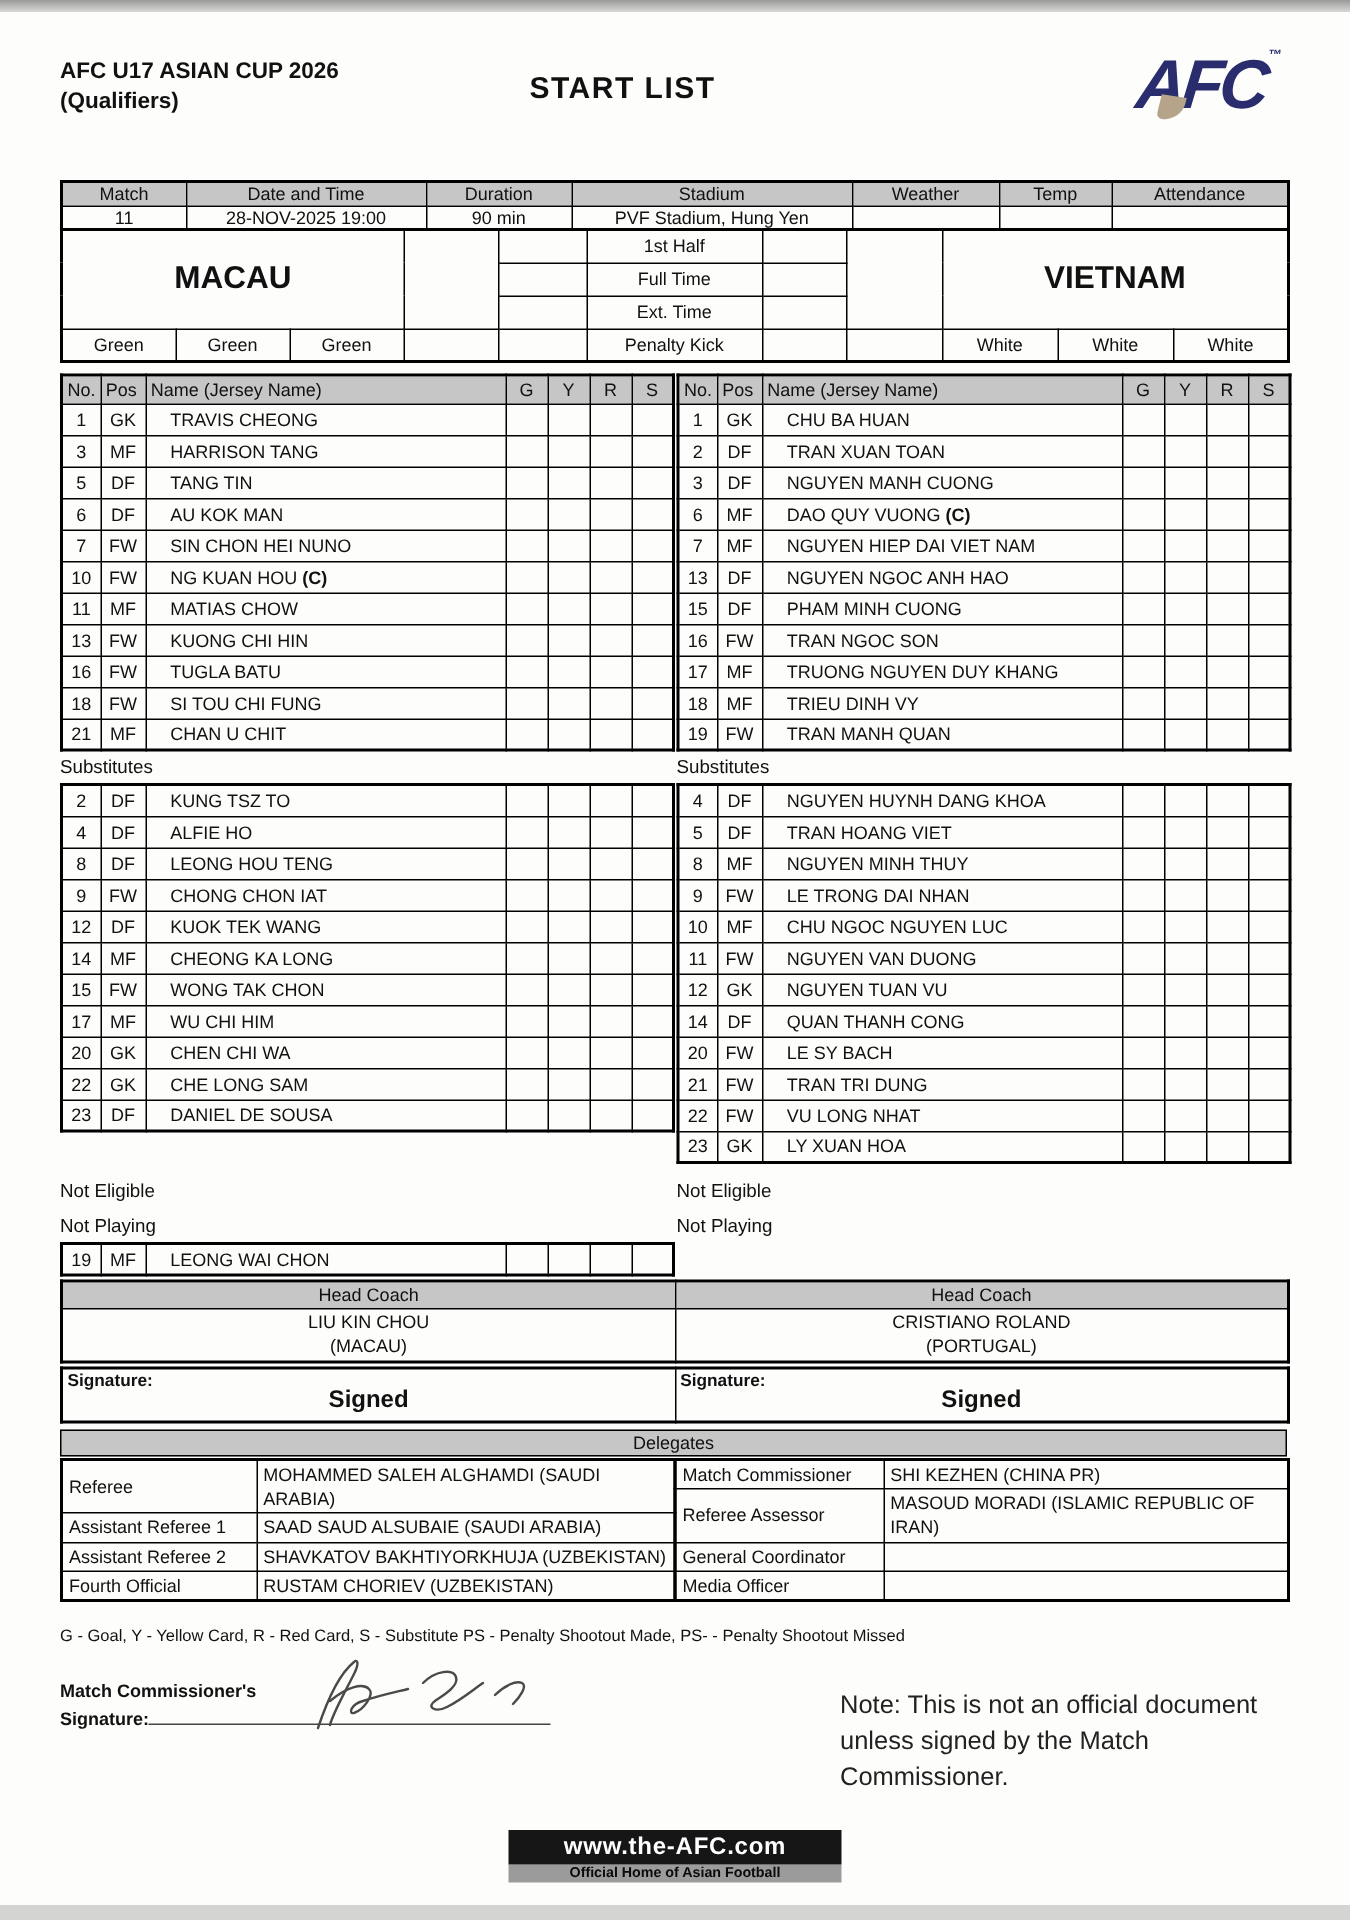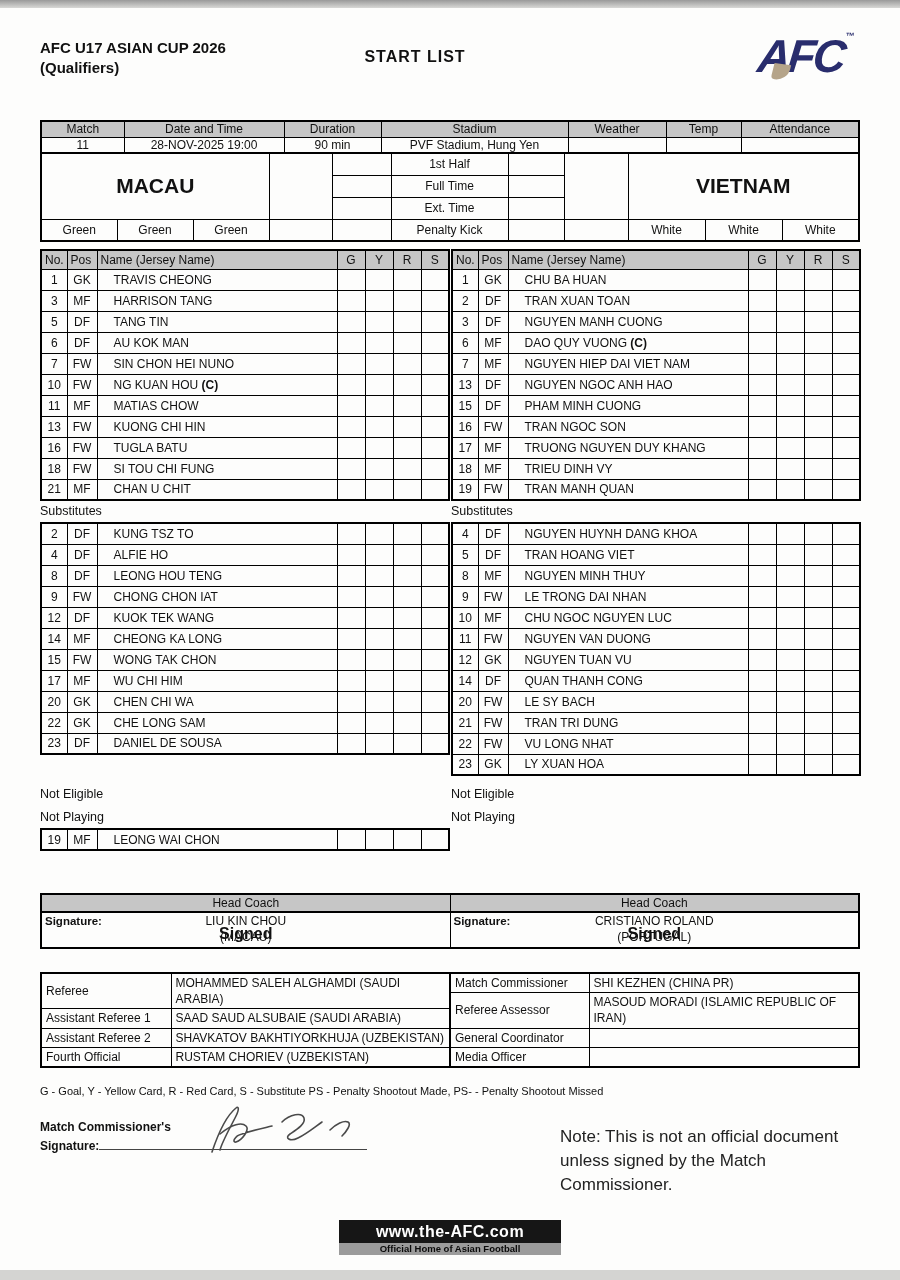--- a/index.html
+++ b/index.html
@@ -5,21 +5,21 @@
   * { box-sizing: border-box; margin: 0; padding: 0; }
   body { background:#e8e8e6; font-family:"Liberation Sans", sans-serif; color:#111; }
   .page { position:relative; width:900px; height:1280px; background:#fdfdfc; margin:0 auto; overflow:hidden; }
   .scan-top { position:absolute; top:0; left:0; width:100%; height:8px;
               background:linear-gradient(#9a9a9a,#d8d8d6); }
   .scan-bottom { position:absolute; bottom:0; left:0; width:100%; height:10px; background:#d4d4d2; }
 
   
   .comp-title { position:absolute; top:38px; left:40px; font-size:15px; font-weight:bold; line-height:1.35; }
   .start-list { position:absolute; top:48px; left:0; width:830px; text-align:center;
-                font-size:16px; font-weight:bold; letter-spacing:1px; }
+                font-size:20px; font-weight:bold; letter-spacing:1px; }
   .afc-logo { position:absolute; top:26px; left:740px; width:130px; height:62px;
               font-weight:bold; font-style:italic; font-size:46px; letter-spacing:-3px;
               transform:skew(-6deg); text-align:center; line-height:60px; }
   .afc-logo .tm { font-size:9px; font-style:normal; vertical-align:top; line-height:20px; letter-spacing:0; }
   .afc-swoosh { position:absolute; left:34px; top:38px; width:17px; height:16px;
                 border-radius:0 0 100% 30%; transform:rotate(8deg); }
 
   table { border-collapse:collapse; table-layout:fixed; }
   td, th { border:1px solid #000; font-size:12px; font-weight:normal; overflow:hidden; white-space:nowrap; }
   .hdr { background:#c6c6c6; }
@@ -39,21 +39,21 @@
   .roster-table th { height:19px; text-align:left; padding-left:3px; }
   .roster-table th.ctr { text-align:center; padding-left:0; }
   .roster-table td { height:21px; }
   .roster-table td.c-no, .roster-table td.c-pos { text-align:center; }
   .roster-table td.c-name { text-align:left; padding-left:16px; }
   .left-col { left:40px; } .right-col { left:451px; }
   .abs { position:absolute; }
   .section-label { position:absolute; font-size:12.5px; }
 
   
-  .coach-table { position:absolute; top:853px; left:40px; width:818px; border:2px solid #000;margin-top:40px; }
+  .coach-table { position:absolute; top:853px; left:40px; width:818px; border:2px solid #000; }
   .coach-table td { text-align:center; }
   .coach-hdr td { height:18px; background:#c6c6c6; }
   .coach-body td { height:36px; line-height:1.3; white-space:normal; }
 
   
   .sig-table { position:absolute; top:911px; left:40px; width:818px; border:2px solid #000; }
   .sig-table td { height:36px; position:relative; }
   .sig-label { position:absolute; top:2px; left:3px; font-size:11.5px; font-weight:bold; }
   .sig-signed { display:block; text-align:center; font-size:16px; font-weight:bold; padding-top:8px; }
 
@@ -729,20 +729,21 @@
         <span class="sig-signed">Signed</span>
       </td>
       <td>
         <span class="sig-label">Signature:</span>
         <span class="sig-signed">Signed</span>
       </td>
     </tr>
   </tbody>
     </table>
 
+  <div class="delegates-bar">Delegates</div>
   <table class="delegates-table del-left">
     <colgroup>
         <col style="width:130px">
         <col style="width:279px">
       </colgroup>
     <tbody>
         <tr>
           <td>Referee</td>
           <td>MOHAMMED SALEH ALGHAMDI (SAUDI ARABIA)</td>
         </tr>

